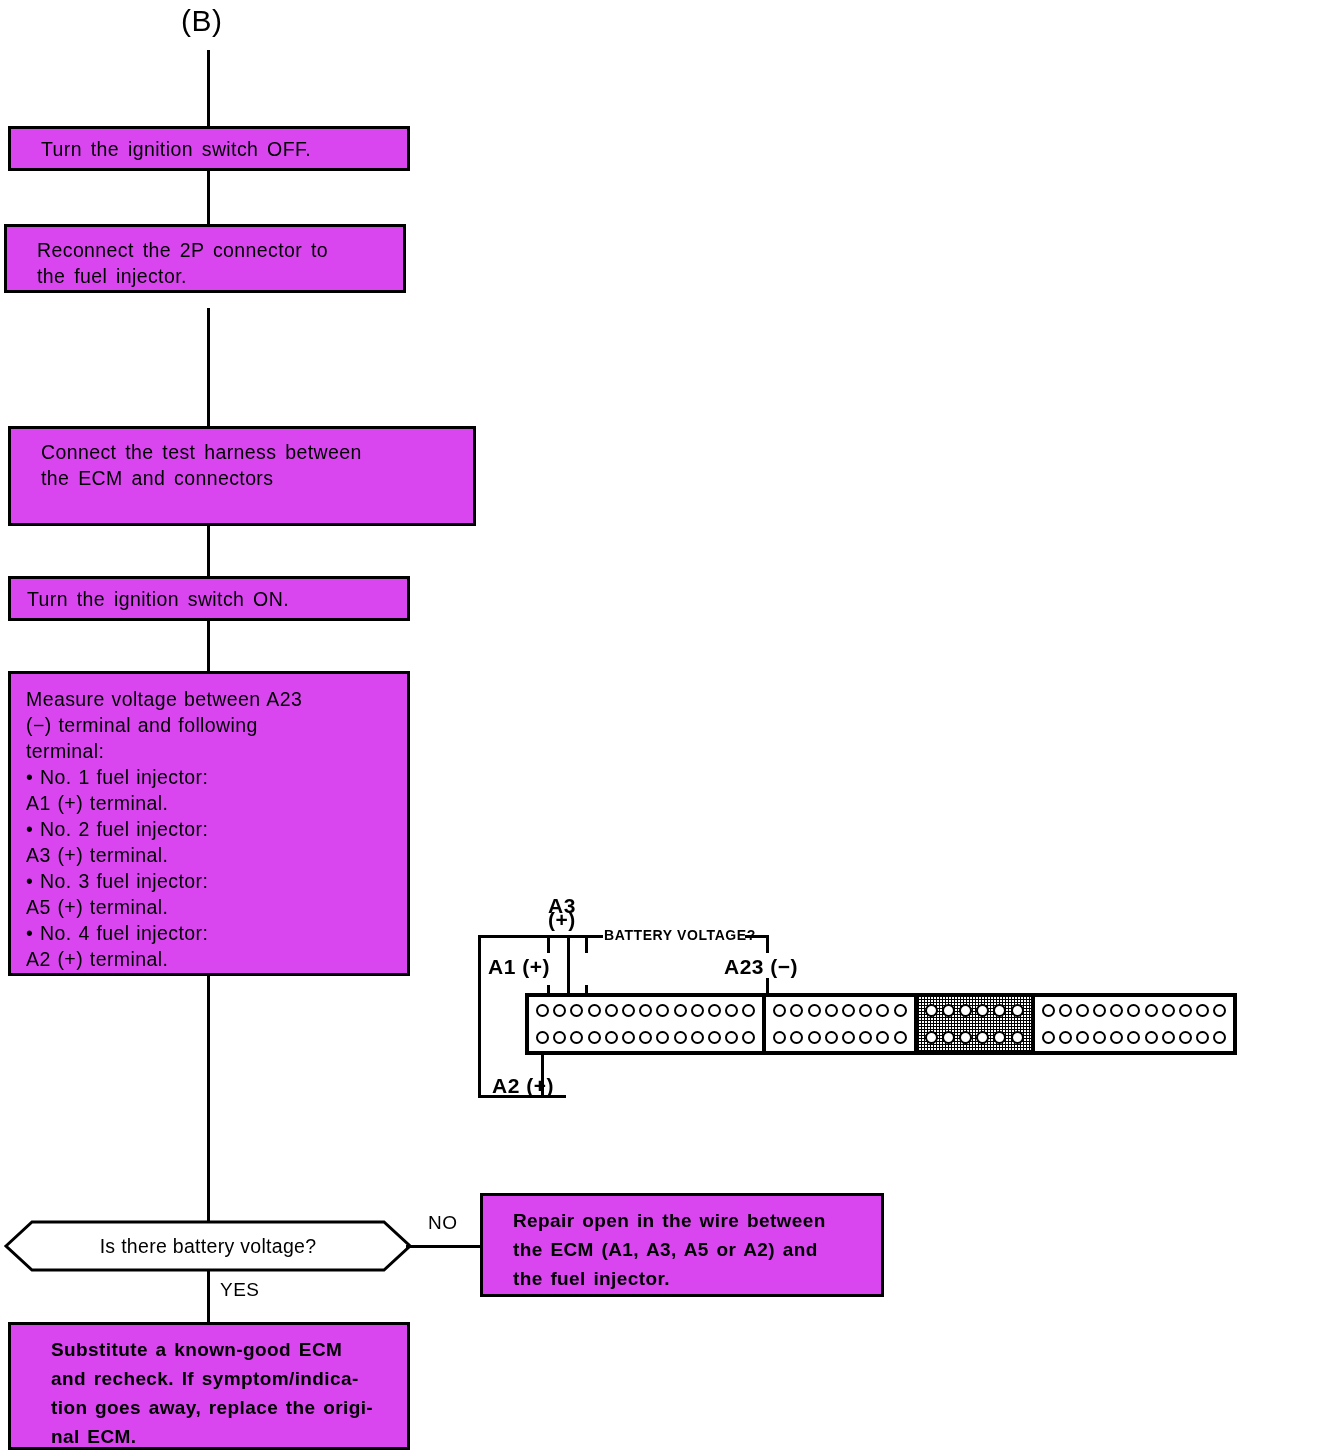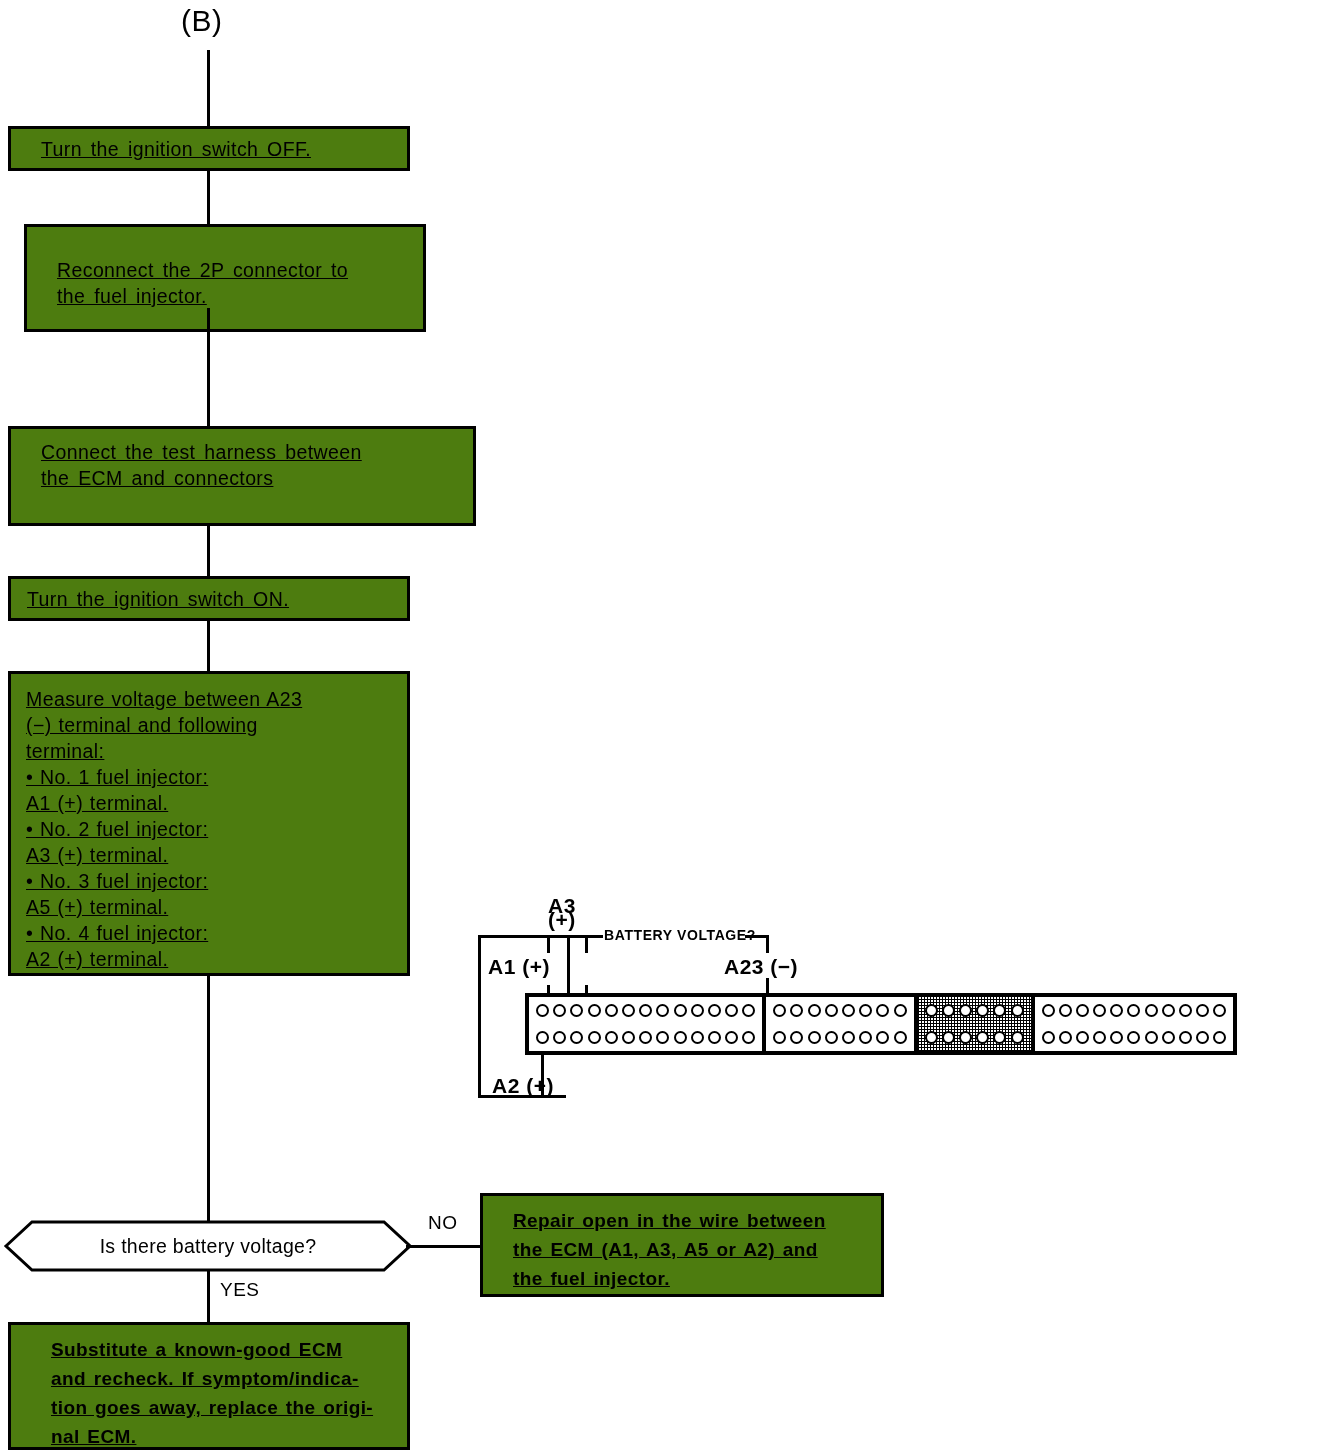--- a/index.html
+++ b/index.html
@@ -17,24 +17,23 @@
     width: 1344px;
     height: 1454px;
     background: #ffffff;
     overflow: hidden;
   }
 
   .proc-box {
     position: absolute;
     box-sizing: border-box;
     border: 3px solid #000;
-    background: #4d7c0f;
+    background: #d946ef;
     display: flex;
     align-items: flex-start;
-    text-decoration: underline;
   }
   .proc-text {
     padding: 10px 0 0 30px;
     font-size: 19.5px;
     line-height: 26px;
     letter-spacing: 0.4px;
     white-space: pre-line;
     word-spacing: 3px;
   }
   .proc-text.bold {
@@ -155,21 +154,21 @@
 <div id="page">
 
   <div id="btag" style="left:181px; top:4px;">(B)</div>
   <div class="vline" style="left:207px; top:50px; height:76px;"></div>
 
   <div class="proc-box" style="left:8px; top:126px; width:402px; height:45px;">
     <div class="proc-text" style="padding-top:7px;">Turn the ignition switch OFF.</div>
   </div>
   <div class="vline" style="left:207px; top:171px; height:53px;"></div>
 
-  <div class="proc-box" style="left:24px; top:224px; width:402px; height:108px;align-items:center;">
+  <div class="proc-box" style="left:4px; top:224px; width:402px; height:69px;">
     <div class="proc-text">Reconnect  the  2P  connector  to
 the fuel injector.</div>
   </div>
   <div class="vline" style="left:207px; top:308px; height:118px;"></div>
 
   <div class="proc-box" style="left:8px; top:426px; width:468px; height:100px;">
     <div class="proc-text">Connect the test harness between
 the  ECM  and  connectors</div>
   </div>
   <div class="vline" style="left:207px; top:526px; height:50px;"></div>

